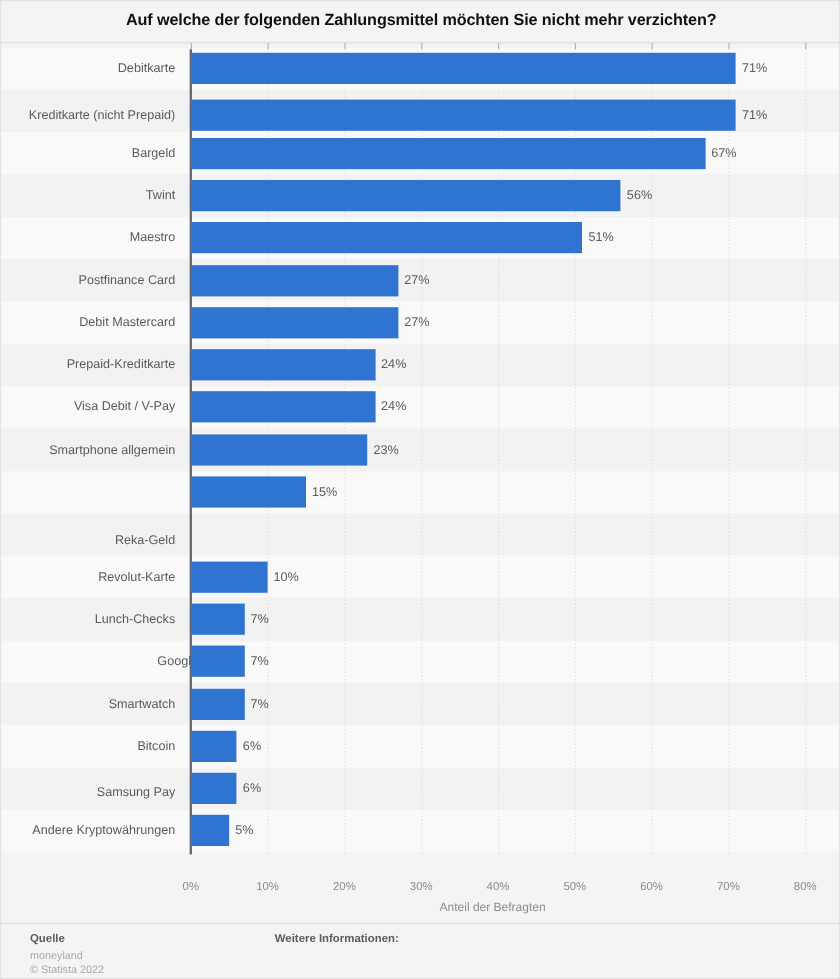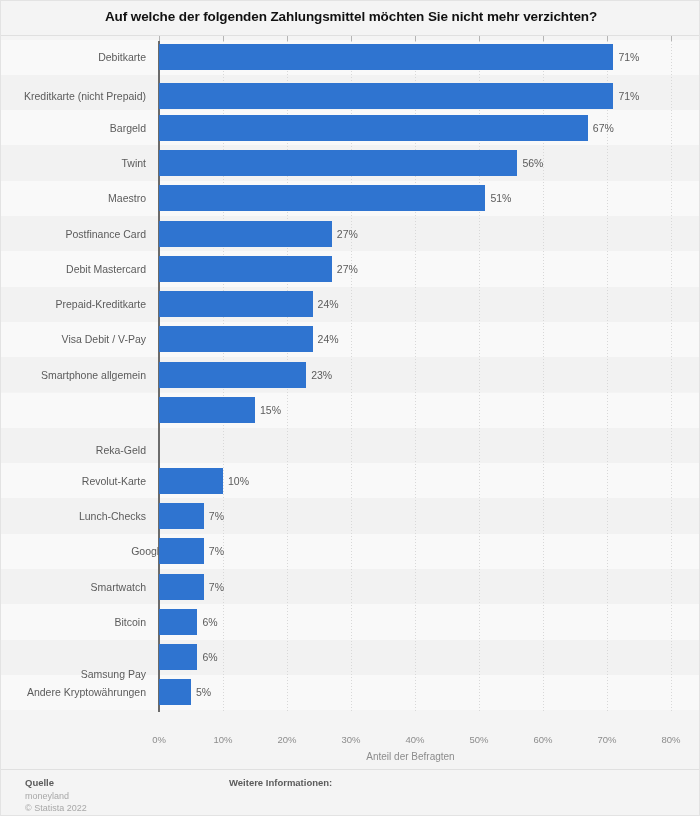--- a/index.html
+++ b/index.html
@@ -302,21 +302,21 @@
           <div class="row-label" style="top: 7px;">Smartwatch</div>
           <div class="bar" title="Smartwatch: 7%" style="width: 44.8px;"></div>
           <div class="bar-value" style="left: 207.8px; top: 7px;">7%</div>
         </div>
         <div class="row" style="top: 567.8px; height: 26px;">
           <div class="row-label" style="top: 7px;">Bitcoin</div>
           <div class="bar" title="Bitcoin: 6%" style="width: 38.4px;"></div>
           <div class="bar-value" style="left: 201.4px; top: 7px;">6%</div>
         </div>
         <div class="row" style="top: 603.1px; height: 26px;">
-          <div class="row-label" style="top: 24px;">Samsung Pay</div>
+          <div class="row-label" style="top: 10px;">Samsung Pay</div>
           <div class="bar" title="Samsung Pay: 6%" style="width: 38.4px;"></div>
           <div class="bar-value" style="left: 201.4px; top: 7px;">6%</div>
         </div>
         <div class="row" style="top: 638.4px; height: 26px;">
           <div class="row-label" style="top: 7px;">Andere Kryptowährungen</div>
           <div class="bar" title="Andere Kryptowährungen: 5%" style="width: 32px;"></div>
           <div class="bar-value" style="left: 195px; top: 7px;">5%</div>
         </div>
       </div>
   </div>

